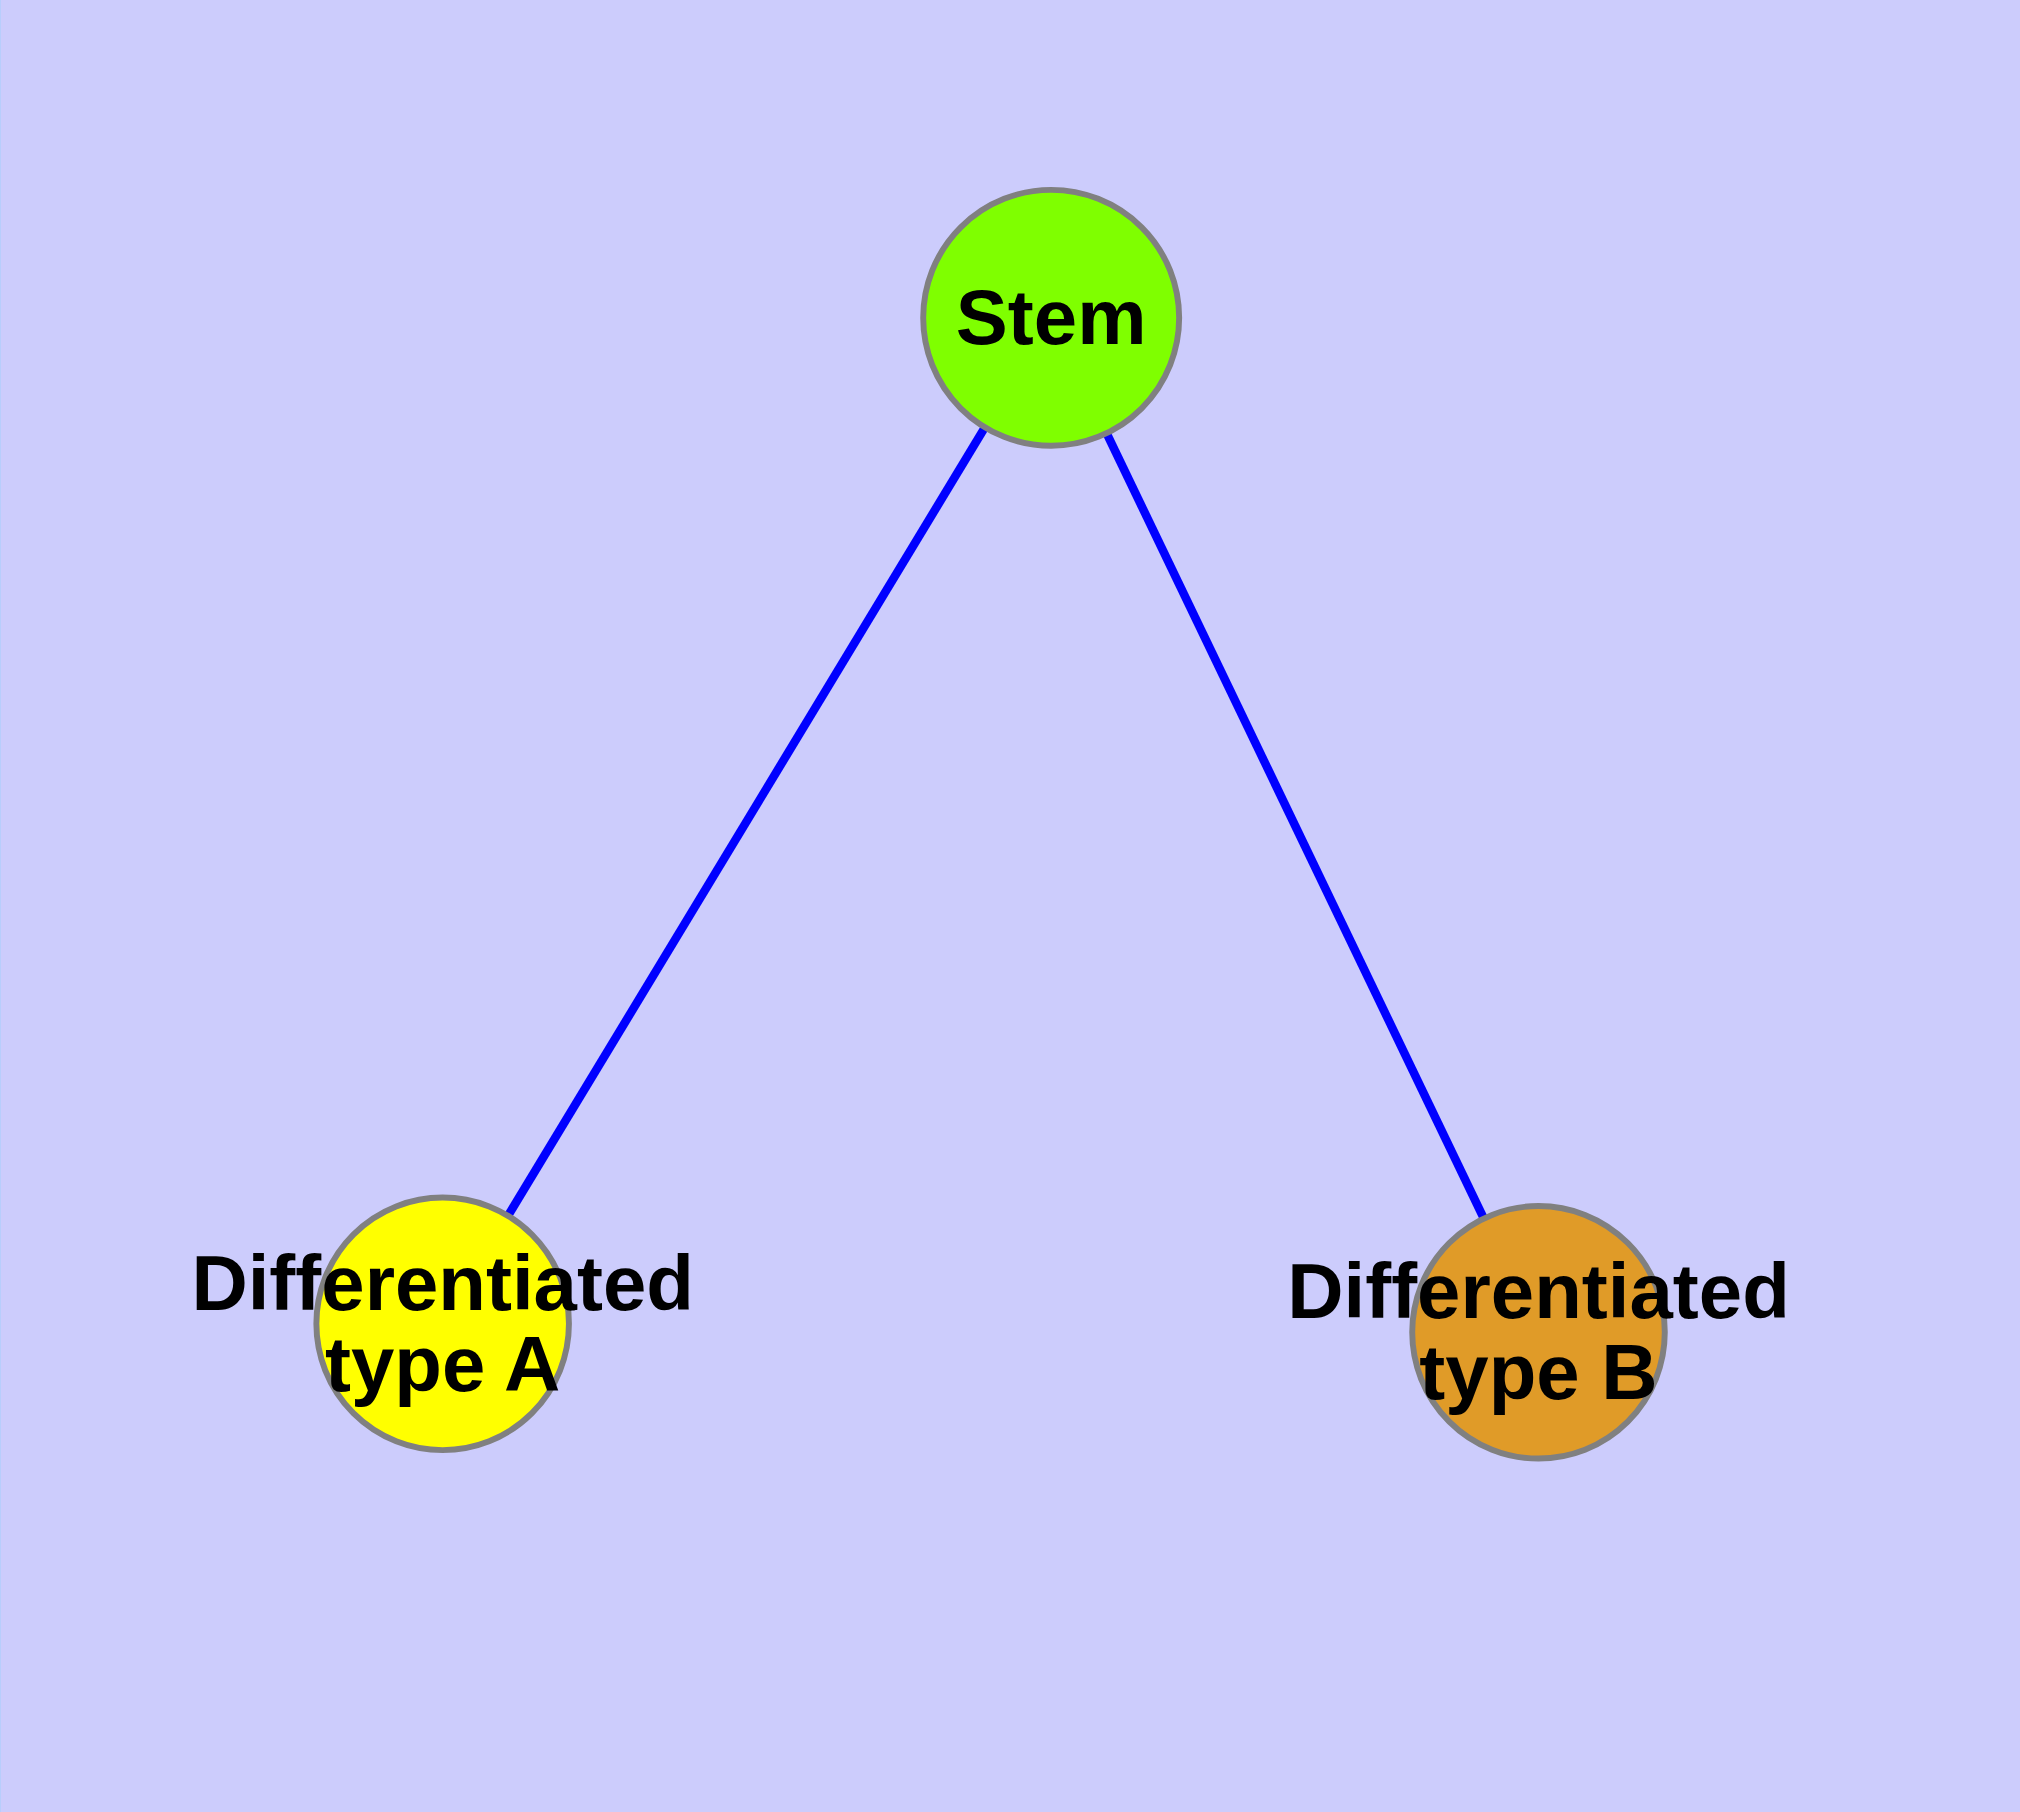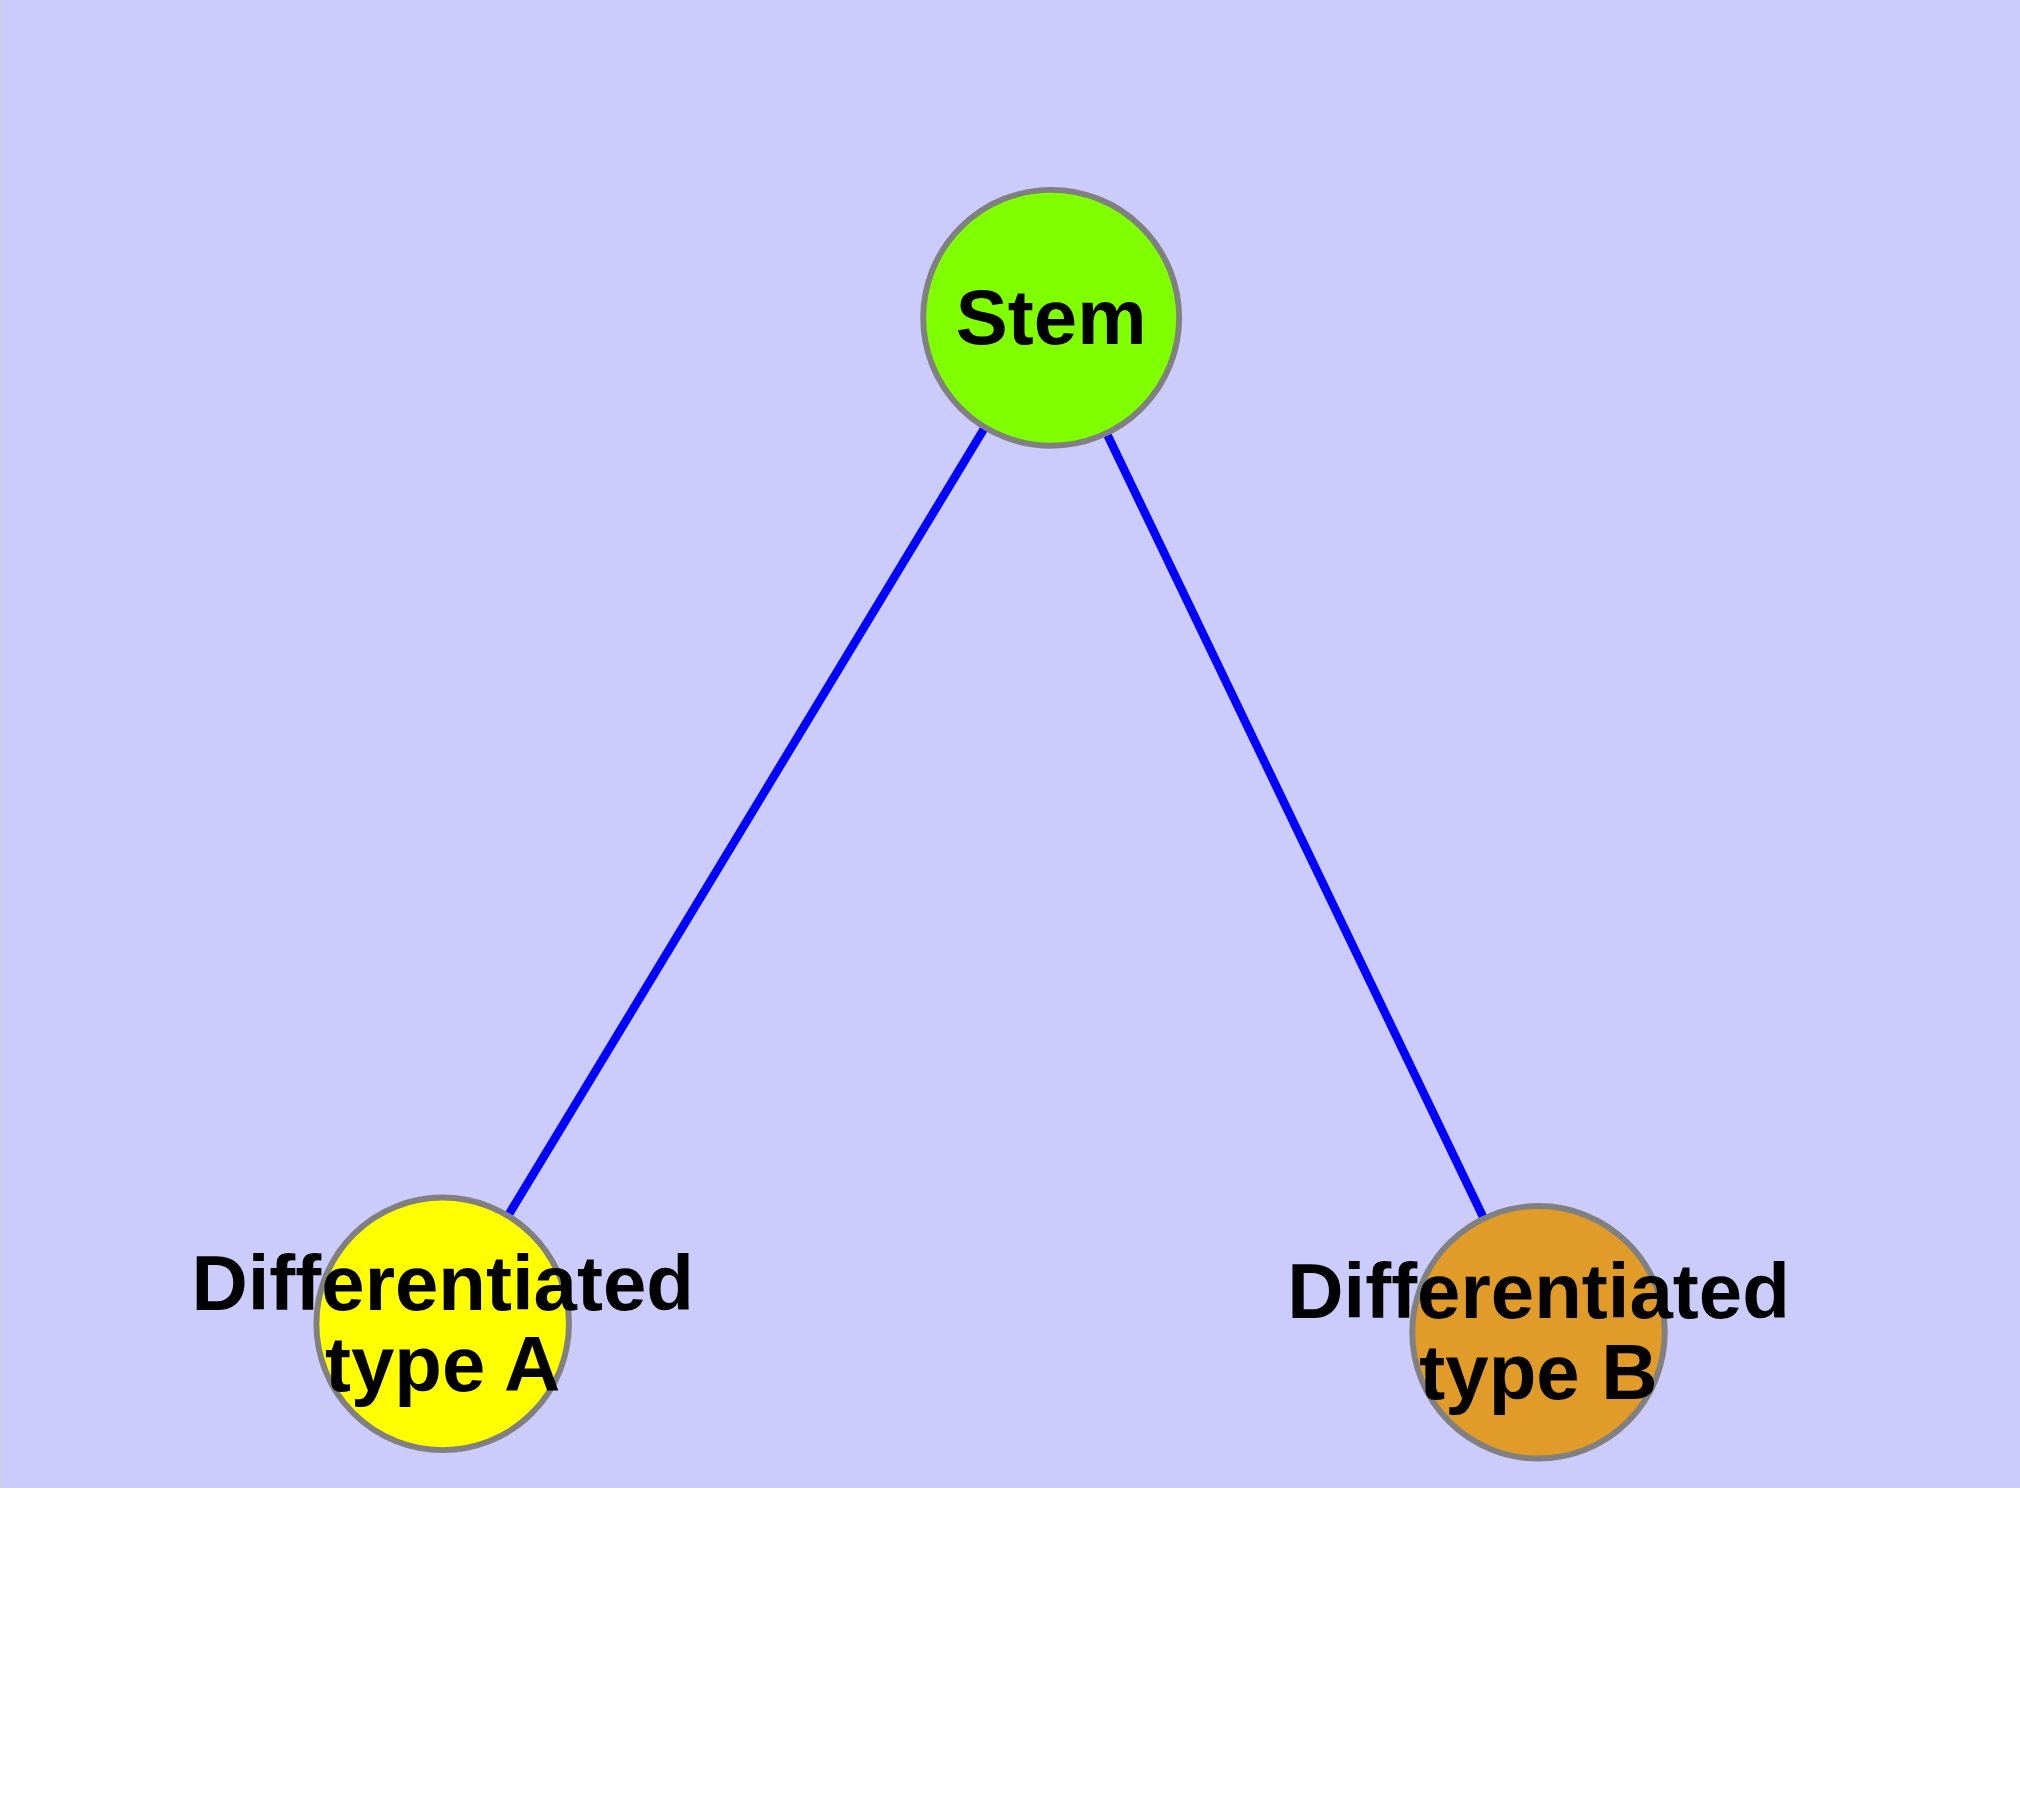--- a/index.html
+++ b/index.html
@@ -26,21 +26,21 @@
     font-family: "Liberation Sans", sans-serif;
     font-weight: bold;
     fill: #000000;
     text-anchor: middle;
     paint-order: normal;
   }
 </style>
 </head>
 <body>
 
-<div id="canvas" style="width: 2021px; height: 1488px; background: #bef264;">
+<div id="canvas" style="width: 2021px; height: 1812px; background: #7dd3fc;">
   <svg id="graph-svg" viewBox="0 0 2384 2138" xmlns="http://www.w3.org/2000/svg" style="width: 2021px; height: 1812px;">
     <rect id="bg-rect" x="0" y="0" width="2384" height="2138" fill="#ccccfc"></rect>
     <g id="edges-layer">
         <line x1="1240" y1="375" x2="522" y2="1562" stroke="#0000ff" stroke-width="10" stroke-linecap="butt"></line>
         <line x1="1240" y1="375" x2="1815" y2="1572" stroke="#0000ff" stroke-width="10" stroke-linecap="butt"></line>
       </g>
     <g id="nodes-layer">
         <g>
           <circle cx="1240" cy="375" r="151" fill="#7fff00" stroke="#808080" stroke-width="7"></circle>
           <text class="node-label" x="1240" y="406.28" font-size="92" fill="#000000"><tspan x="1240" dy="0">Stem</tspan></text>

